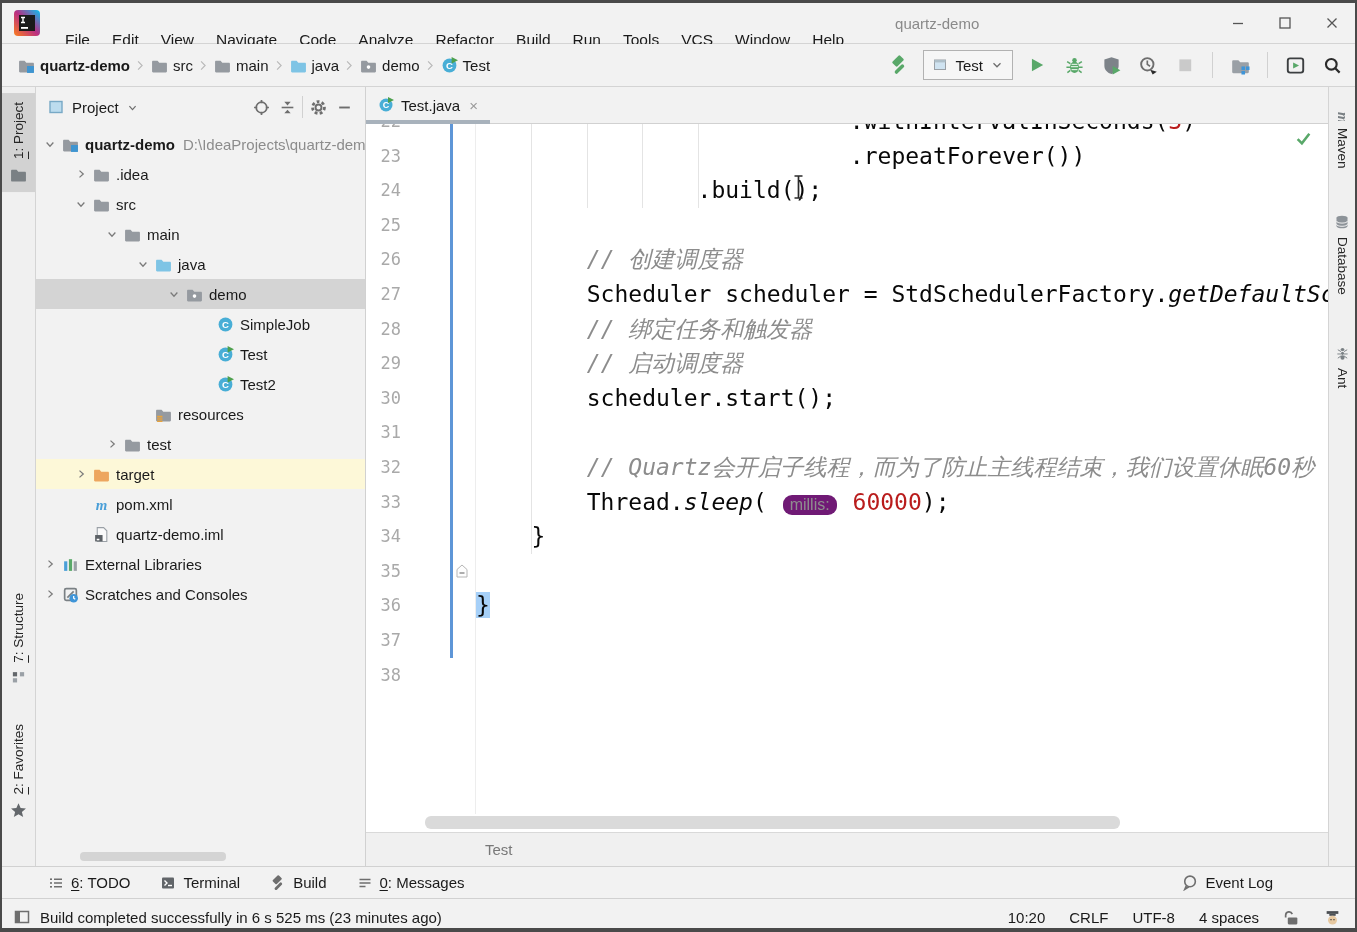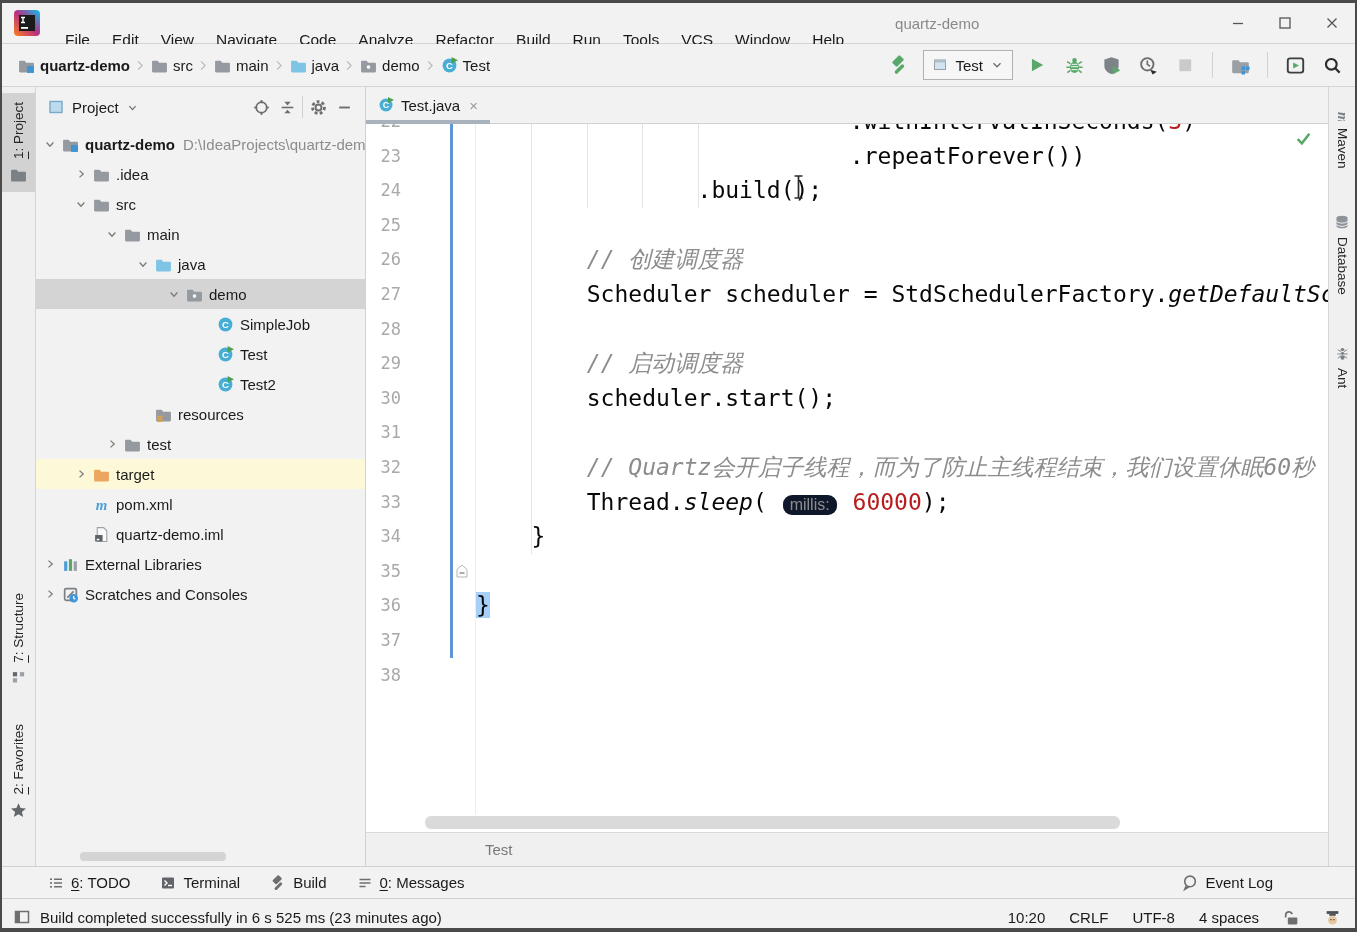--- a/index.html
+++ b/index.html
@@ -71,21 +71,21 @@
   .fold-marker { position:absolute; left:88px; }
   .code { flex:1; position:relative; min-width:0; }
   .code-inner { margin-top:-20px; position:relative; }
   .code-row { height:34.6px; line-height:34.6px; white-space:pre; font-family:"DejaVu Sans Mono",monospace;
               font-size:23px; color:#080808; }
   .guide { position:absolute; top:0; width:1px; background:#e4e4e4; }
   .tok-c { color:#8c8c8c; font-style:italic; }
   .tok-n { color:#b91c1c; }
   .tok-i { font-style:italic; }
   .tok-b { background:#a6d0f8; }
-  .tok-h { font-family:"Liberation Sans",sans-serif; font-size:16px; color:#8e8e8e; background:#0f172a;
+  .tok-h { font-family:"Liberation Sans",sans-serif; font-size:16px; color:#8e8e8e; background:#701a75;
            border-radius:9px; padding:1px 7px 2px; margin:0 2px; }
   .insp-check { position:absolute; top:6px; right:16px; }
   .mouse-ibeam { position:absolute; top:50px; left:316px; }
   .ed-hscroll { height:18px; position:relative; background:#fff; }
   .ed-hscroll .thumb { position:absolute; left:59px; top:2px; width:695px; height:13px; background:#dadada; border-radius:6px; }
   .ed-breadcrumb { height:34px; background:#f0f0f0; border-top:1px solid #d9d9d9; display:flex; align-items:center;
                    padding-left:119px; font-size:15px; color:#787878; }
 
   
   .bottombar { height:32px; background:#f2f2f2; border-top:1px solid #d1d1d1; display:flex; align-items:center;
@@ -699,21 +699,21 @@
           <div class="guide" style="left:111px;height:84px"></div>
           <div class="guide" style="left:166px;height:84px"></div>
           <div class="guide" style="left:222px;height:84px"></div>
           <div class="code-inner" id="code">
               <div class="code-row"><span class="tok-p">                           .withIntervalInSeconds(</span><span class="tok-n">3</span><span class="tok-p">)</span></div>
               <div class="code-row"><span class="tok-p">                           .repeatForever())</span></div>
               <div class="code-row"><span class="tok-p">                .build();</span></div>
               <div class="code-row"></div>
               <div class="code-row"><span class="tok-p">        </span><span class="tok-c">// 创建调度器</span></div>
               <div class="code-row"><span class="tok-p">        Scheduler scheduler = StdSchedulerFactory.</span><span class="tok-i">getDefaultScheduler</span></div>
-              <div class="code-row"><span class="tok-p">        </span></div>
+              <div class="code-row"><span class="tok-p">        </span><span class="tok-c">// 绑定任务和触发器</span></div>
               <div class="code-row"><span class="tok-p">        </span><span class="tok-c">// 启动调度器</span></div>
               <div class="code-row"><span class="tok-p">        scheduler.start();</span></div>
               <div class="code-row"></div>
               <div class="code-row"><span class="tok-p">        </span><span class="tok-c">// Quartz会开启子线程，而为了防止主线程结束，我们设置休眠60秒</span></div>
               <div class="code-row"><span class="tok-p">        Thread.</span><span class="tok-i">sleep</span><span class="tok-p">( </span><span class="tok-h">millis:</span><span class="tok-p"> </span><span class="tok-n">60000</span><span class="tok-p">);</span></div>
               <div class="code-row"><span class="tok-p">    }</span></div>
               <div class="code-row"></div>
               <div class="code-row"><span class="tok-b">}</span></div>
               <div class="code-row"></div>
             </div>

